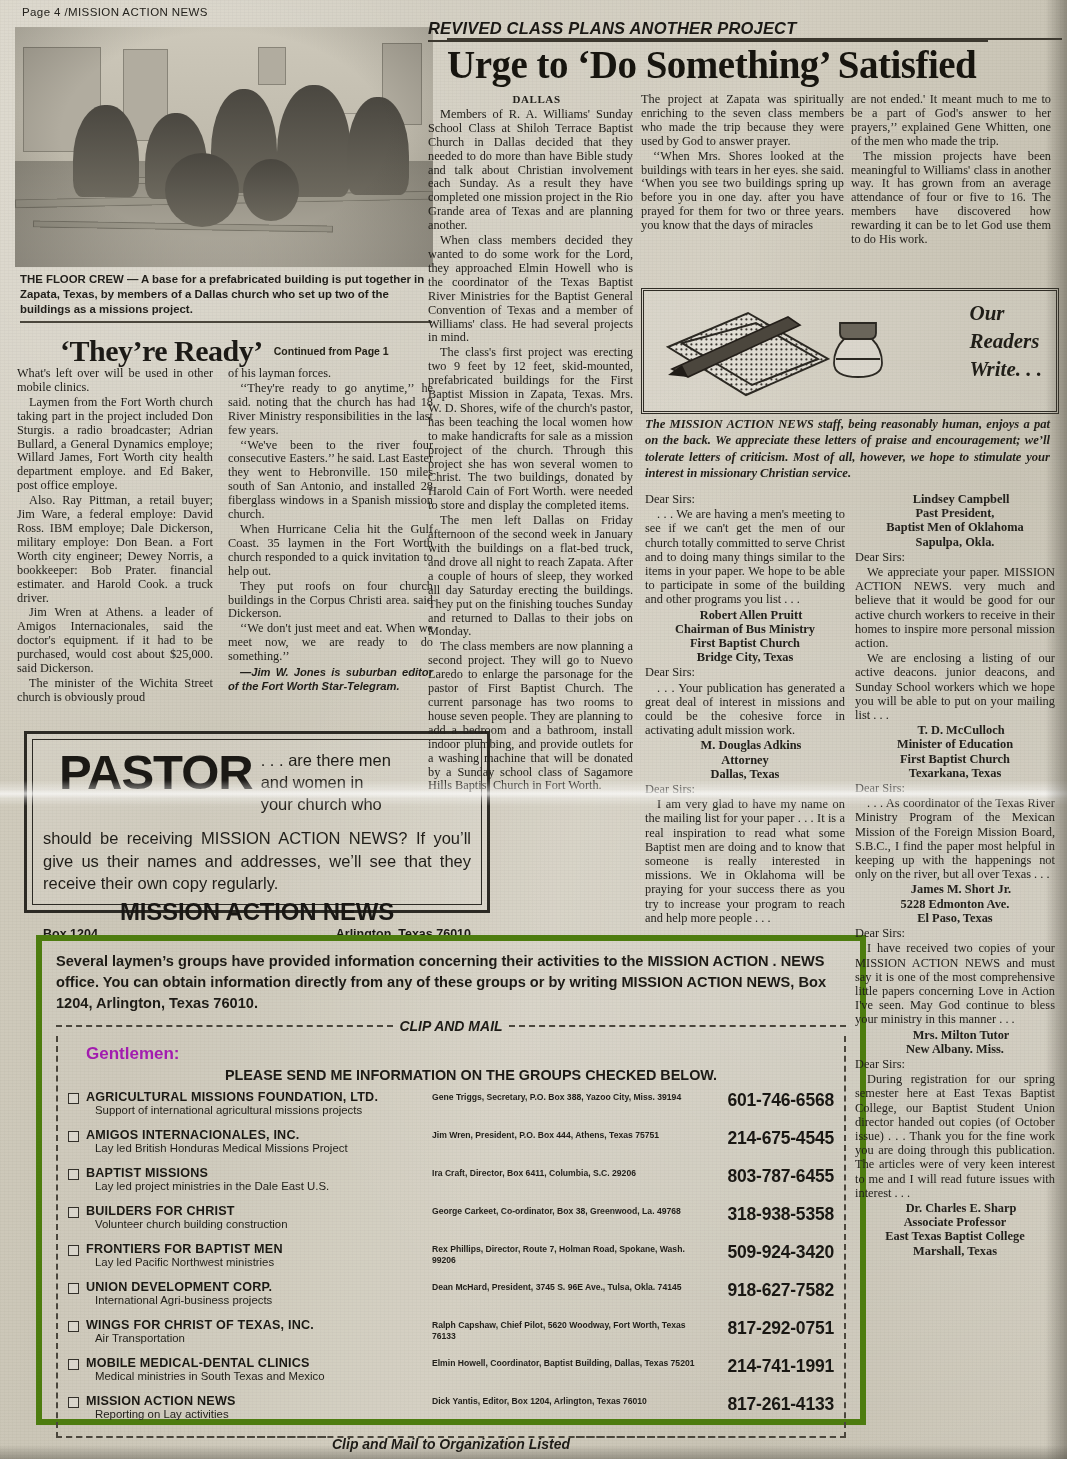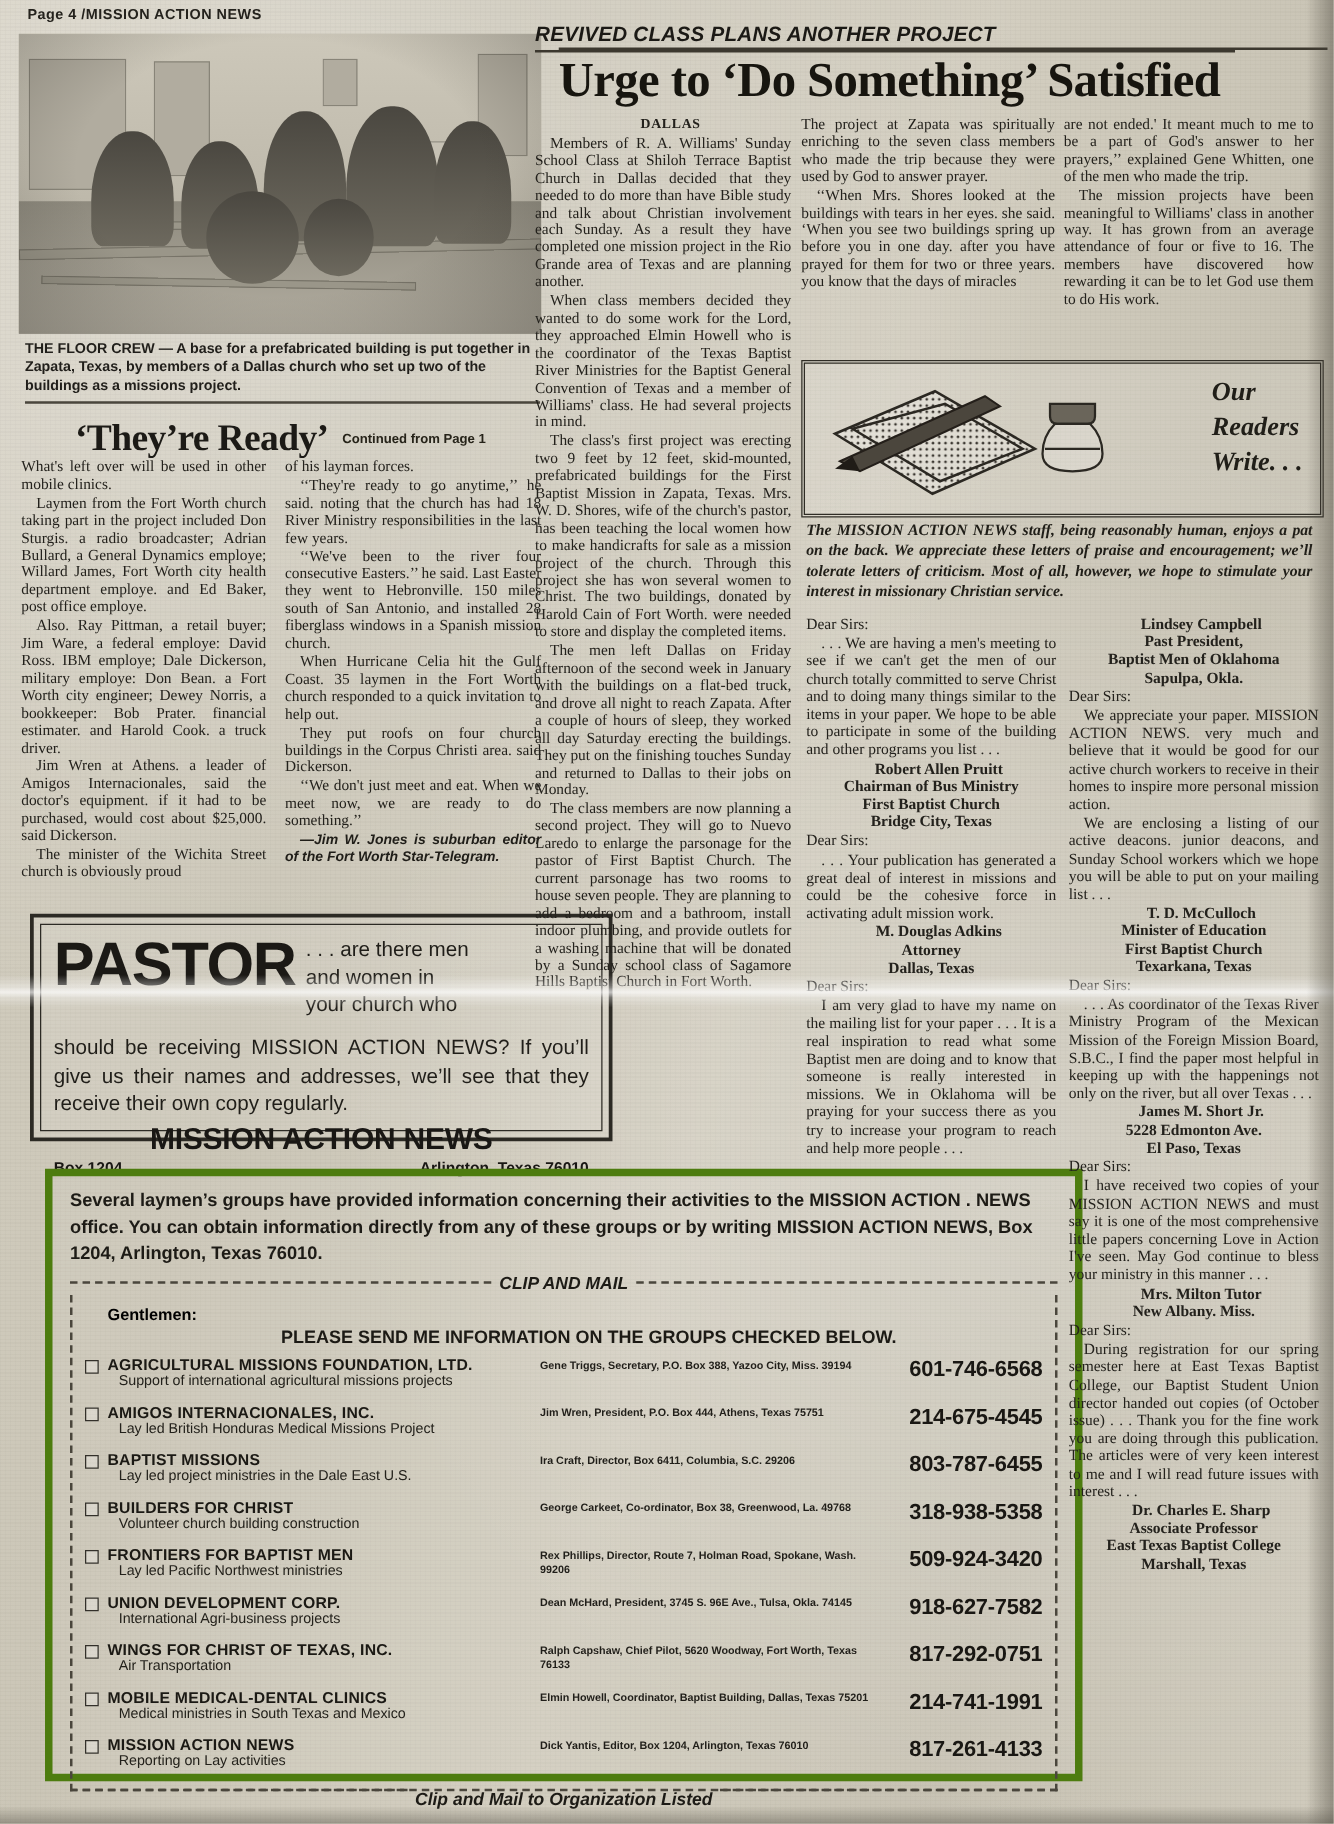--- a/index.html
+++ b/index.html
@@ -37,21 +37,21 @@
     position:absolute; left:0; right:0; bottom:0; height:14px;
     background:linear-gradient(0deg, rgba(70,66,56,.40), rgba(70,66,56,0));
   }
 
   .page { position:absolute; inset:0; }
 
   
   .folio {
     position:absolute; left:22px; top:6px;
     font-family:"Liberation Sans", sans-serif;
-    font-weight:bold; font-size:11.5px; letter-spacing:.4px;
+    font-weight:normal; font-size:11.5px; letter-spacing:.4px;
     color:#24221d;
   }
   .body-col {
     font-family:"Liberation Serif", serif;
     font-size:12.3px; line-height:13.9px;
     text-align:justify; color:#23211c;
     -webkit-hyphens:none; hyphens:none;
   }
   .body-col p { margin:0 0 1px 0; text-indent:12px; }
   .body-col p.noind { text-indent:0; }
@@ -122,21 +122,21 @@
     position:absolute; left:24px; top:731px; width:466px; height:182px;
     border:3px solid #2c2a24;
     background:rgba(255,255,255,.10);
     padding:5px;
     box-sizing:border-box;
   }
   .pastor-ad .inner { border:1px solid #2c2a24; height:100%; box-sizing:border-box; padding:6px 10px; position:relative; }
   .pastor-word {
     font-family:"Liberation Sans", sans-serif;
     font-weight:bold; font-size:49px; line-height:48px; letter-spacing:-1px;
-    color:#1b1915; float:left; margin:2px 8px 0 0;
+    color:#1b1915; float:left; margin:2px 8px 0 16px;
   }
   .pastor-lines {
     font-family:"Liberation Sans", sans-serif;
     font-size:16.5px; line-height:22px; color:#201e19;
     text-align:justify; padding-top:3px;
   }
   .pastor-body {
     clear:both;
     font-family:"Liberation Sans", sans-serif;
     font-size:16.5px; line-height:22.5px; color:#201e19; text-align:justify;margin-top:12px;
@@ -174,21 +174,21 @@
     font-style:italic; font-weight:bold; font-size:14px; color:#1d1b16;
     white-space:nowrap;
   }
   .dashbox {
     border:2px dashed #4a463c; border-top:none;
     padding:6px 10px 4px 10px;
     position:relative;
   }
   .gentlemen {
     font-family:"Liberation Sans", sans-serif;
-    font-weight:bold; font-size:13px; color:#000000; margin:2px 0 3px 18px;
+    font-weight:bold; font-size:17px; color:#a21caf; margin:2px 0 3px 18px;
   }
   .please {
     font-family:"Liberation Sans", sans-serif;
     font-weight:bold; font-size:14.4px; color:#1c1a15;
     text-align:center; margin:0 0 7px 40px;
   }
   table.orgs { width:100%; border-collapse:collapse; }
   table.orgs td { vertical-align:top; padding:0 0 11px 0; }
   td.c-check { width:18px; }
   .chk {

